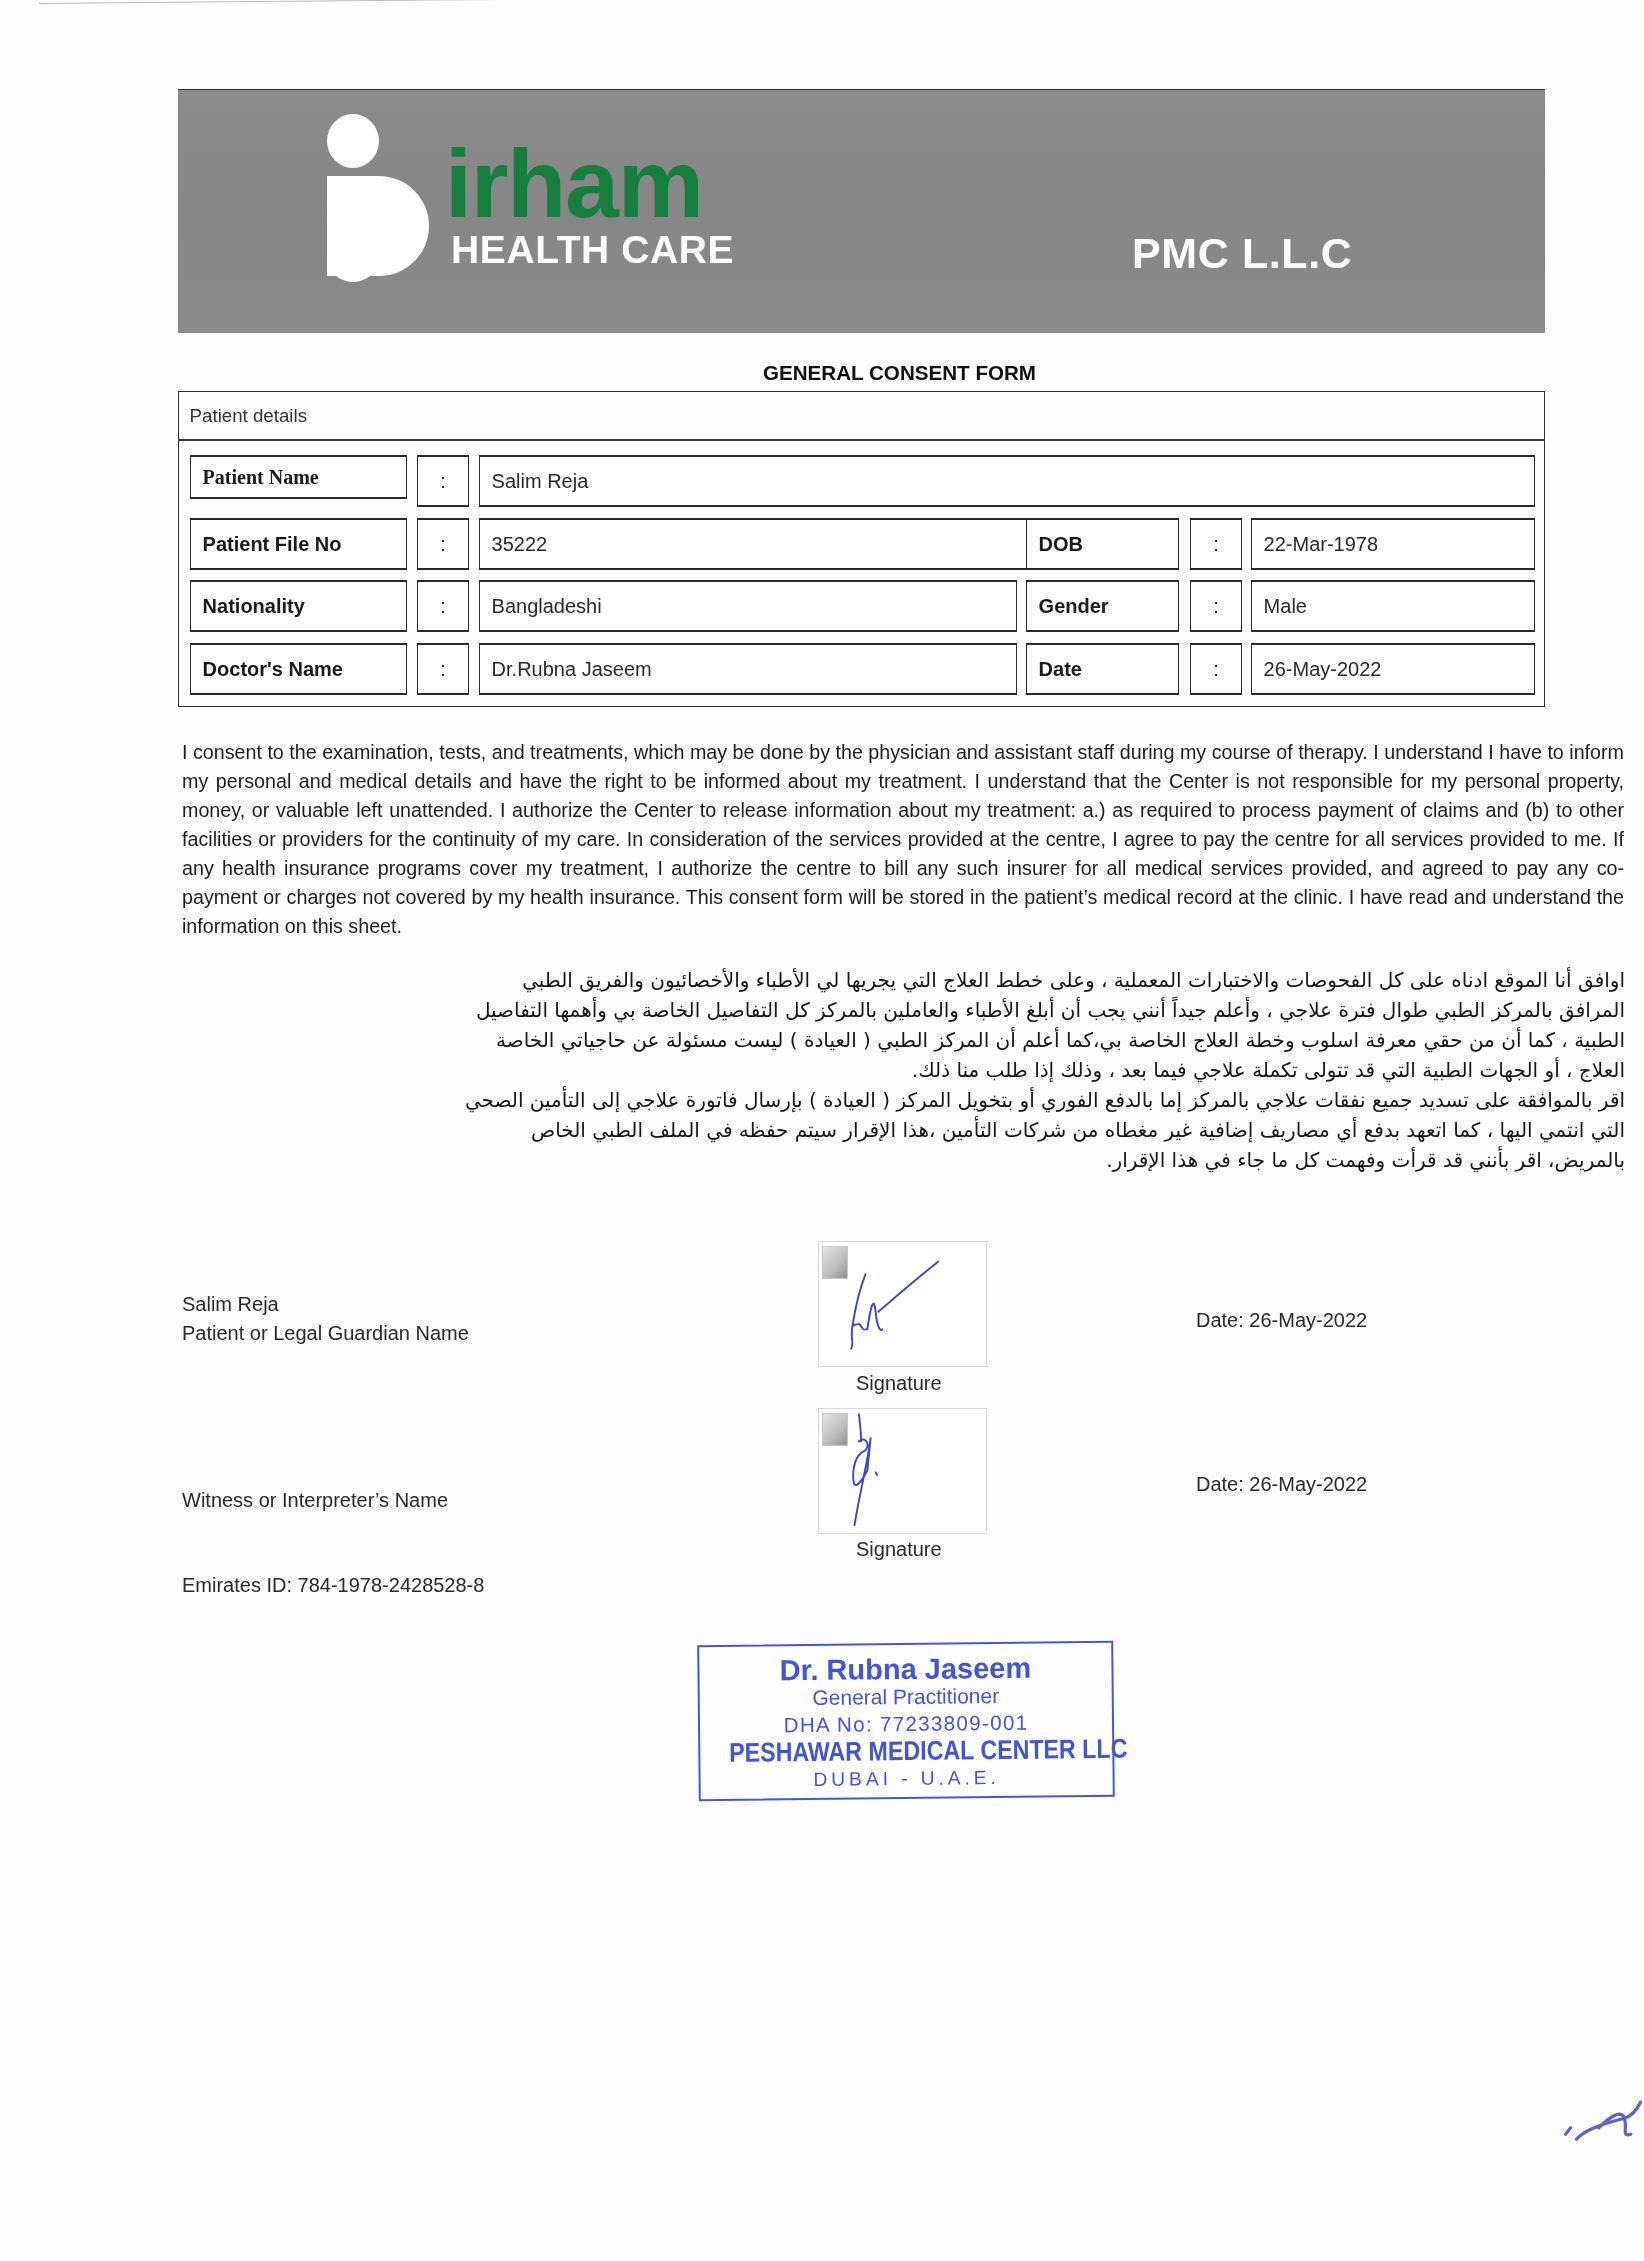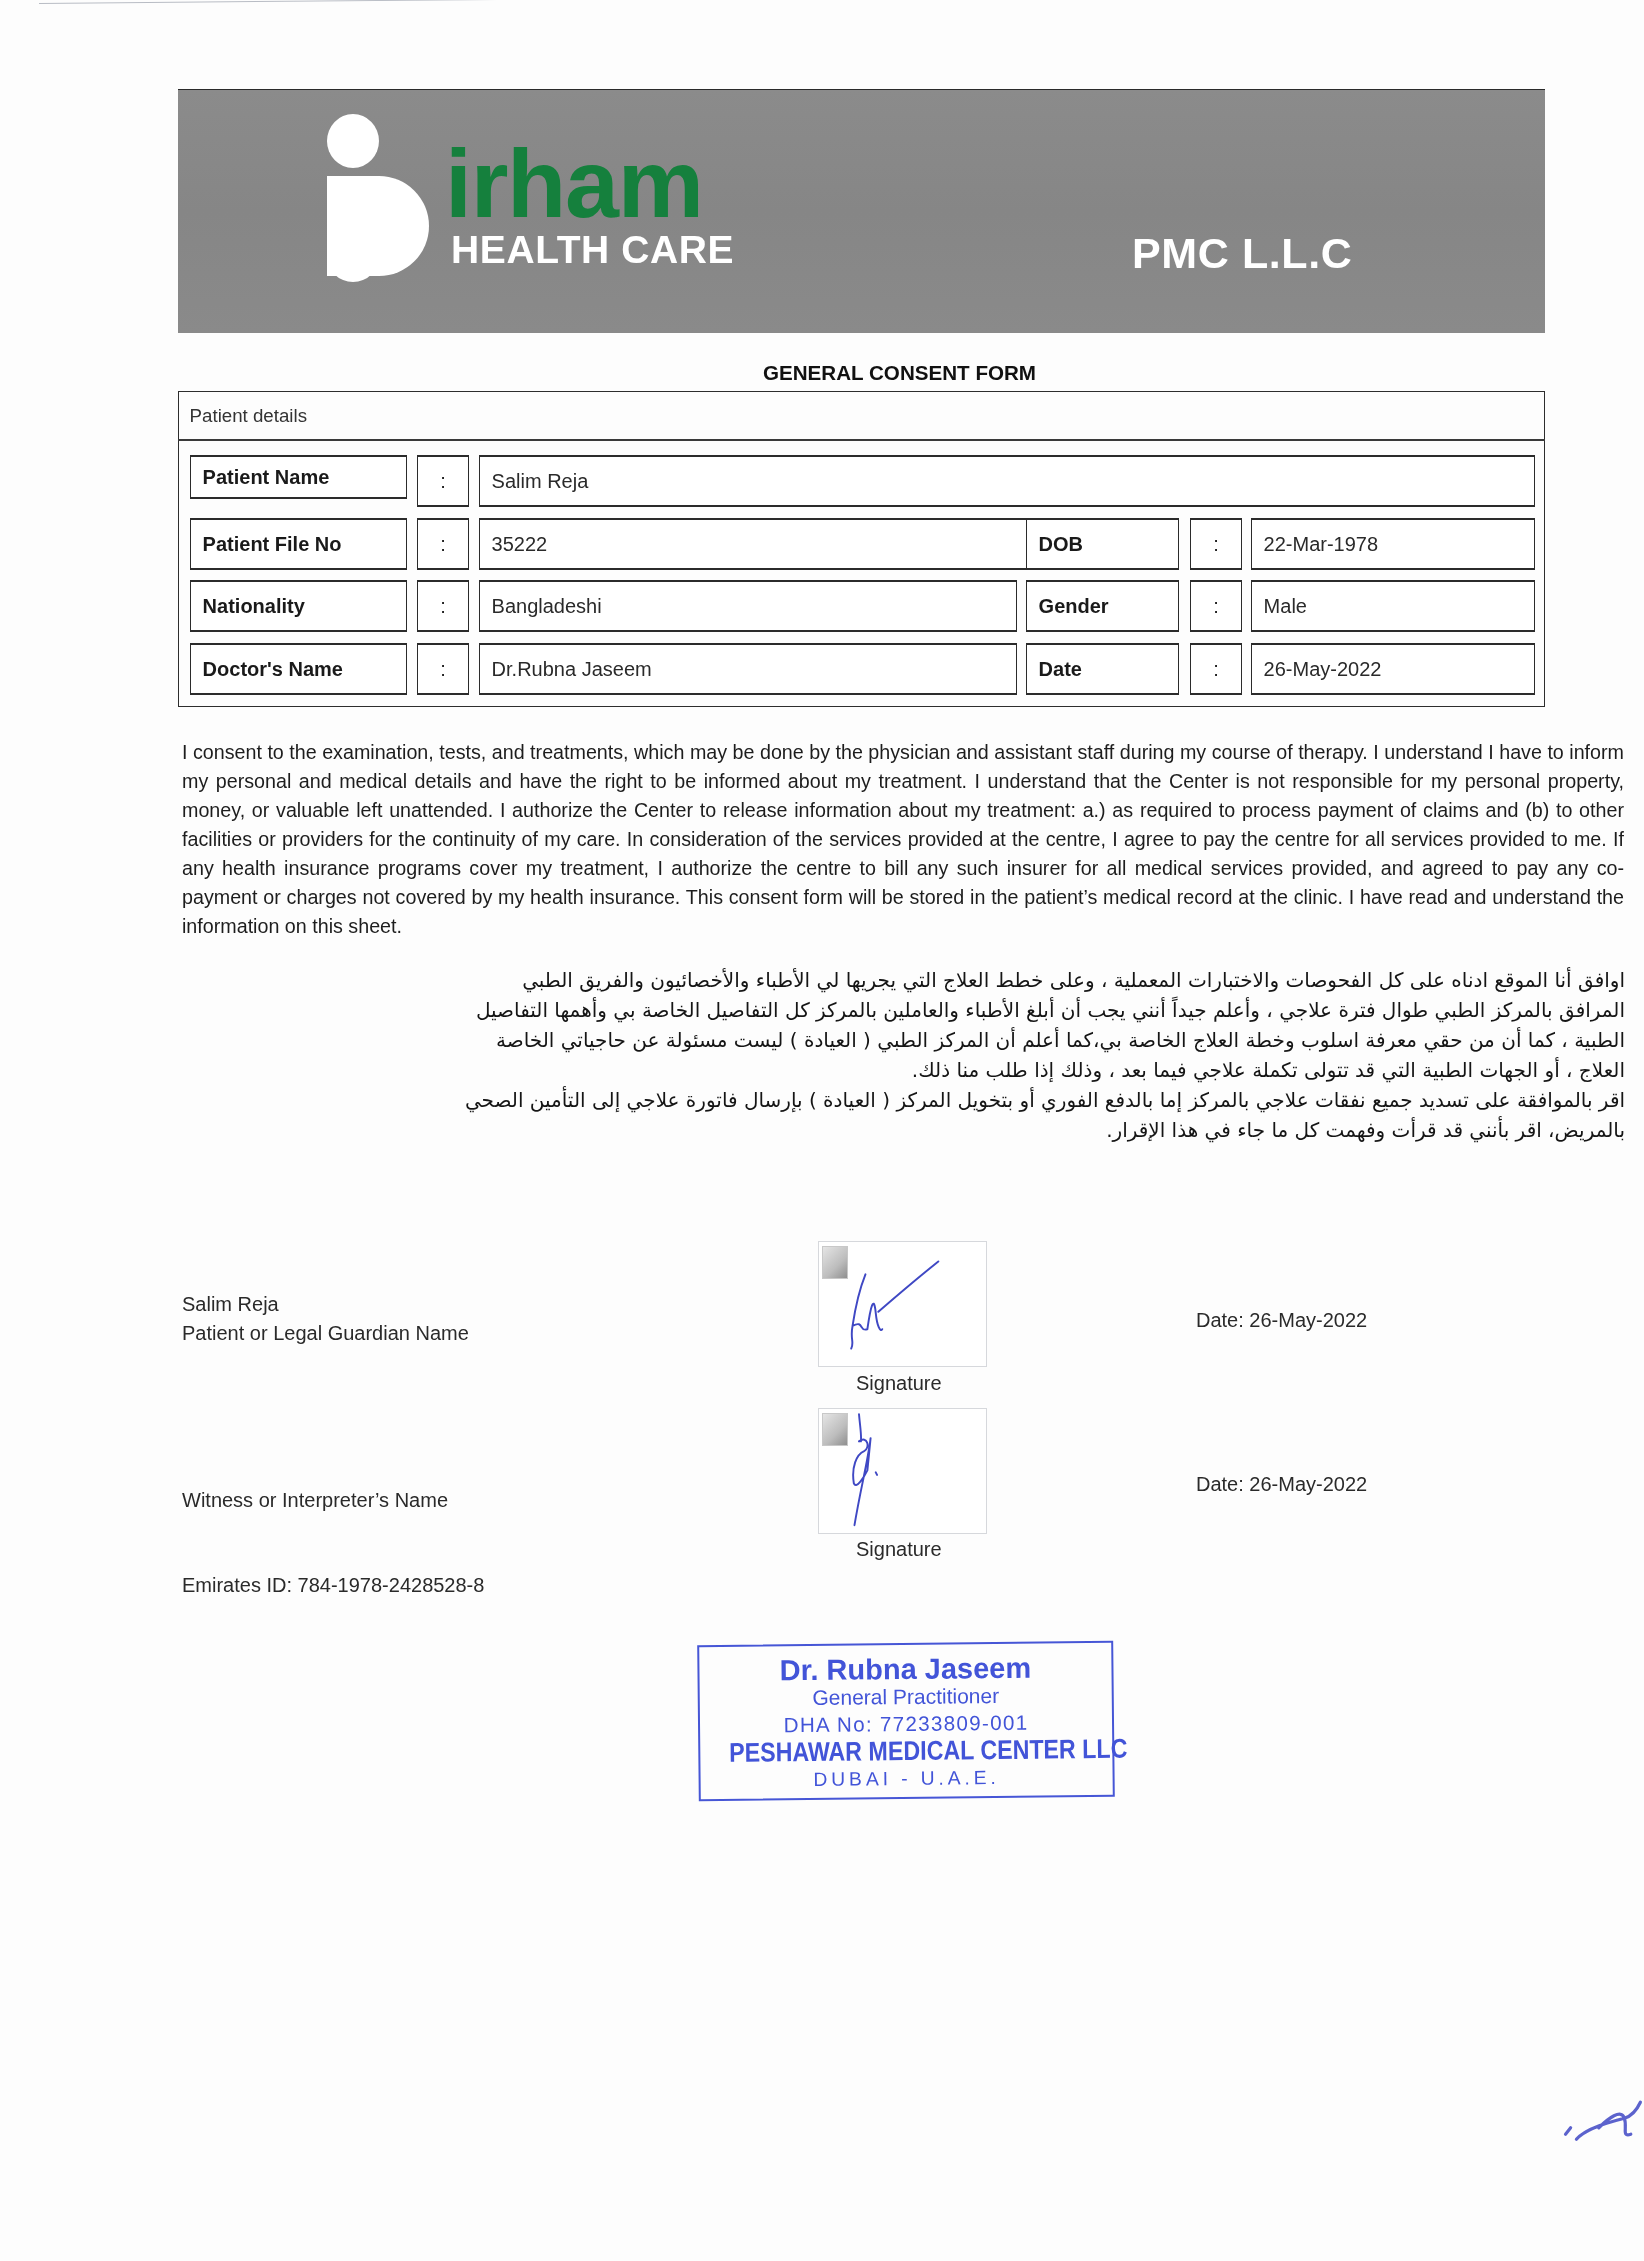--- a/index.html
+++ b/index.html
@@ -110,21 +110,21 @@
 <div class="abs brand-sub">HEALTH CARE</div>
 <div class="abs brand-right">PMC L.L.C</div>
 
 <div class="abs form-title">GENERAL CONSENT FORM</div>
 
 <div class="abs outer-table"></div>
 <div class="abs pd-header">
   <span>Patient details</span>
 </div>
 
-<div class="cell lbl" style="left:190px;top:455px;width:217px;height:44px;">Patient Name</div>
+<div class="cell lbl" style="left:190px;top:455px;width:217px;height:44px;font-family:Liberation Serif, serif;">Patient Name</div>
 <div class="cell colon" style="left:417px;top:455px;width:52px;height:52px;">:</div>
 <div class="cell val" style="left:479px;top:455px;width:1056px;height:52px;">Salim Reja</div>
 
 <div class="cell lbl" style="left:190px;top:518px;width:217px;height:52px;">Patient File No</div>
 <div class="cell colon" style="left:417px;top:518px;width:52px;height:52px;">:</div>
 <div class="cell val" style="left:479px;top:518px;width:586px;height:52px;">35222</div>
 <div class="cell lbl" style="left:1026px;top:518px;width:153px;height:52px;">DOB</div>
 <div class="cell colon" style="left:1190px;top:518px;width:52px;height:52px;">:</div>
 <div class="cell val" style="left:1251px;top:518px;width:284px;height:52px;">22-Mar-1978</div>
 
@@ -143,20 +143,21 @@
 <div class="cell val" style="left:1251px;top:643px;width:284px;height:52px;">26-May-2022</div>
 
 <div class="abs para">I consent to the examination, tests, and treatments, which may be done by the physician and assistant staff during my course of therapy. I understand I have to inform my personal and medical details and have the right to be informed about my treatment. I understand that the Center is not responsible for my personal property, money, or valuable left unattended. I authorize the Center to release information about my treatment: a.) as required to process payment of claims and (b) to other facilities or providers for the continuity of my care. In consideration of the services provided at the centre, I agree to pay the centre for all services provided to me. If any health insurance programs cover my treatment, I authorize the centre to bill any such insurer for all medical services provided, and agreed to pay any co-payment or charges not covered by my health insurance. This consent form will be stored in the patient’s medical record at the clinic. I have read and understand the information on this sheet.</div>
 
 <div class="abs arabic">
   <div>اوافق أنا الموقع ادناه على كل الفحوصات والاختبارات المعملية ، وعلى خطط العلاج التي يجريها لي الأطباء والأخصائيون والفريق الطبي</div>
   <div>المرافق بالمركز الطبي طوال فترة علاجي ، وأعلم جيداً أنني يجب أن أبلغ الأطباء والعاملين بالمركز كل التفاصيل الخاصة بي وأهمها التفاصيل</div>
   <div>الطبية ، كما أن من حقي معرفة اسلوب وخطة العلاج الخاصة بي،كما أعلم أن المركز الطبي ( العيادة ) ليست مسئولة عن حاجياتي الخاصة</div>
   <div>العلاج ، أو الجهات الطبية التي قد تتولى تكملة علاجي فيما بعد ، وذلك إذا طلب منا ذلك.</div>
   <div>اقر بالموافقة على تسديد جميع نفقات علاجي بالمركز إما بالدفع الفوري أو بتخويل المركز ( العيادة ) بإرسال فاتورة علاجي إلى التأمين الصحي</div>
+  <div>التي انتمي اليها ، كما اتعهد بدفع أي مصاريف إضافية غير مغطاه من شركات التأمين ،هذا الإقرار سيتم حفظه في الملف الطبي الخاص</div>
   <div>بالمريض، اقر بأنني قد قرأت وفهمت كل ما جاء في هذا الإقرار.</div>
 </div>
 
 <div class="abs sig-text" style="left:182px;top:1290px;">
   <div>Salim Reja</div>
   <div>Patient or Legal Guardian Name</div>
 </div>
 <div class="sig-box" style="left:818px;top:1241px;height:126px;">
   <div class="broken-img"></div>
   <svg width="169" height="126" viewBox="0 0 262 195">

